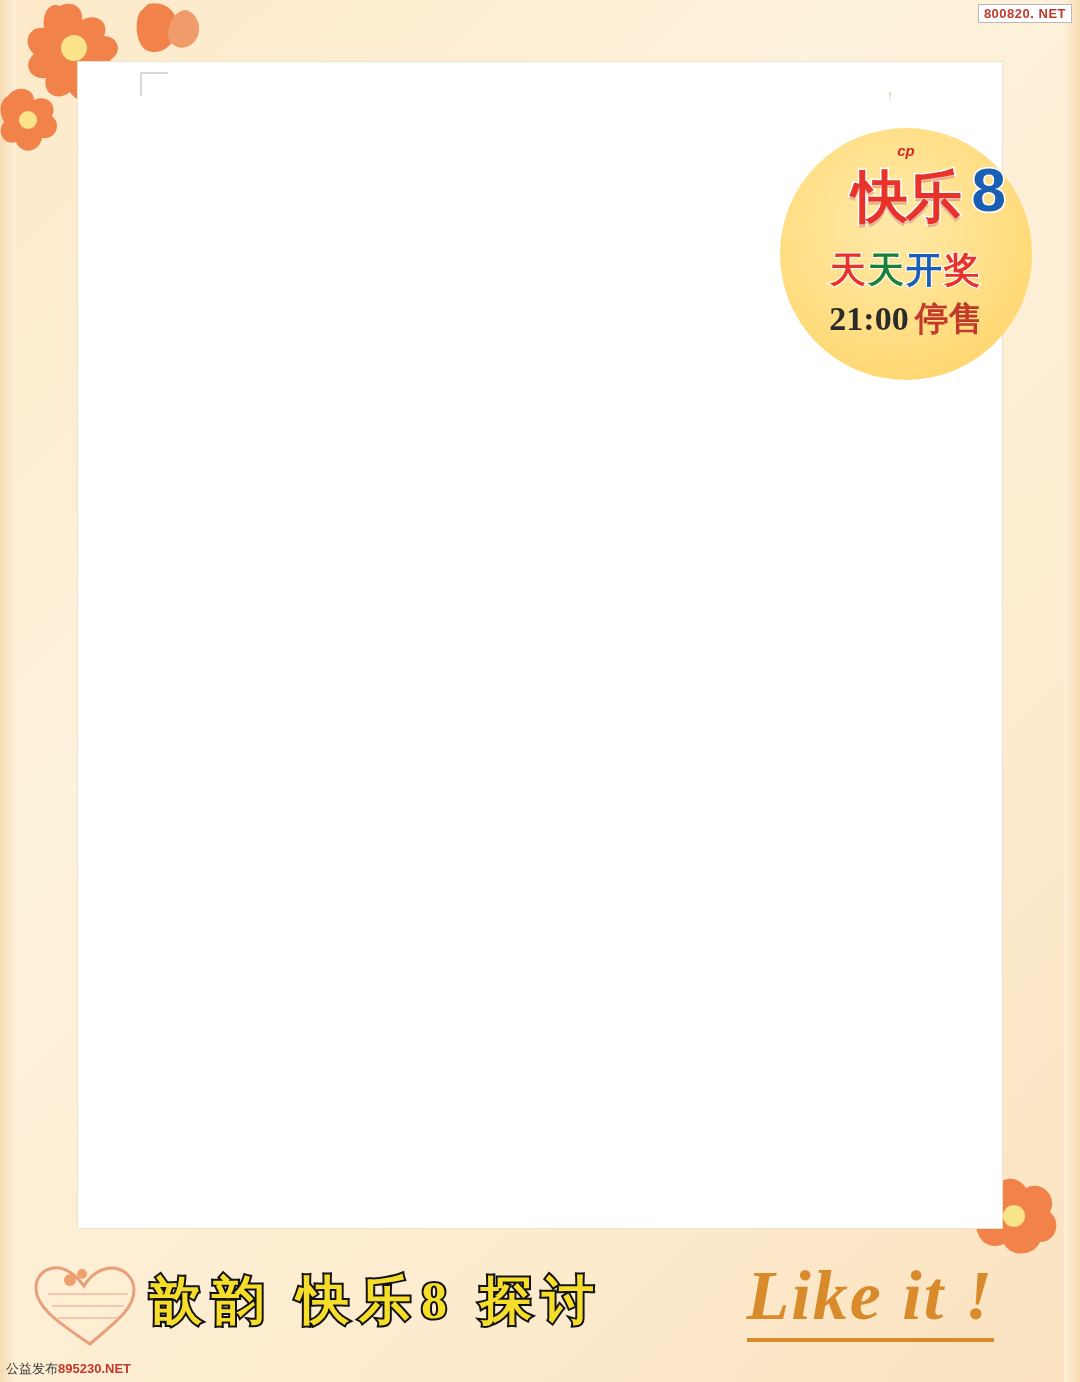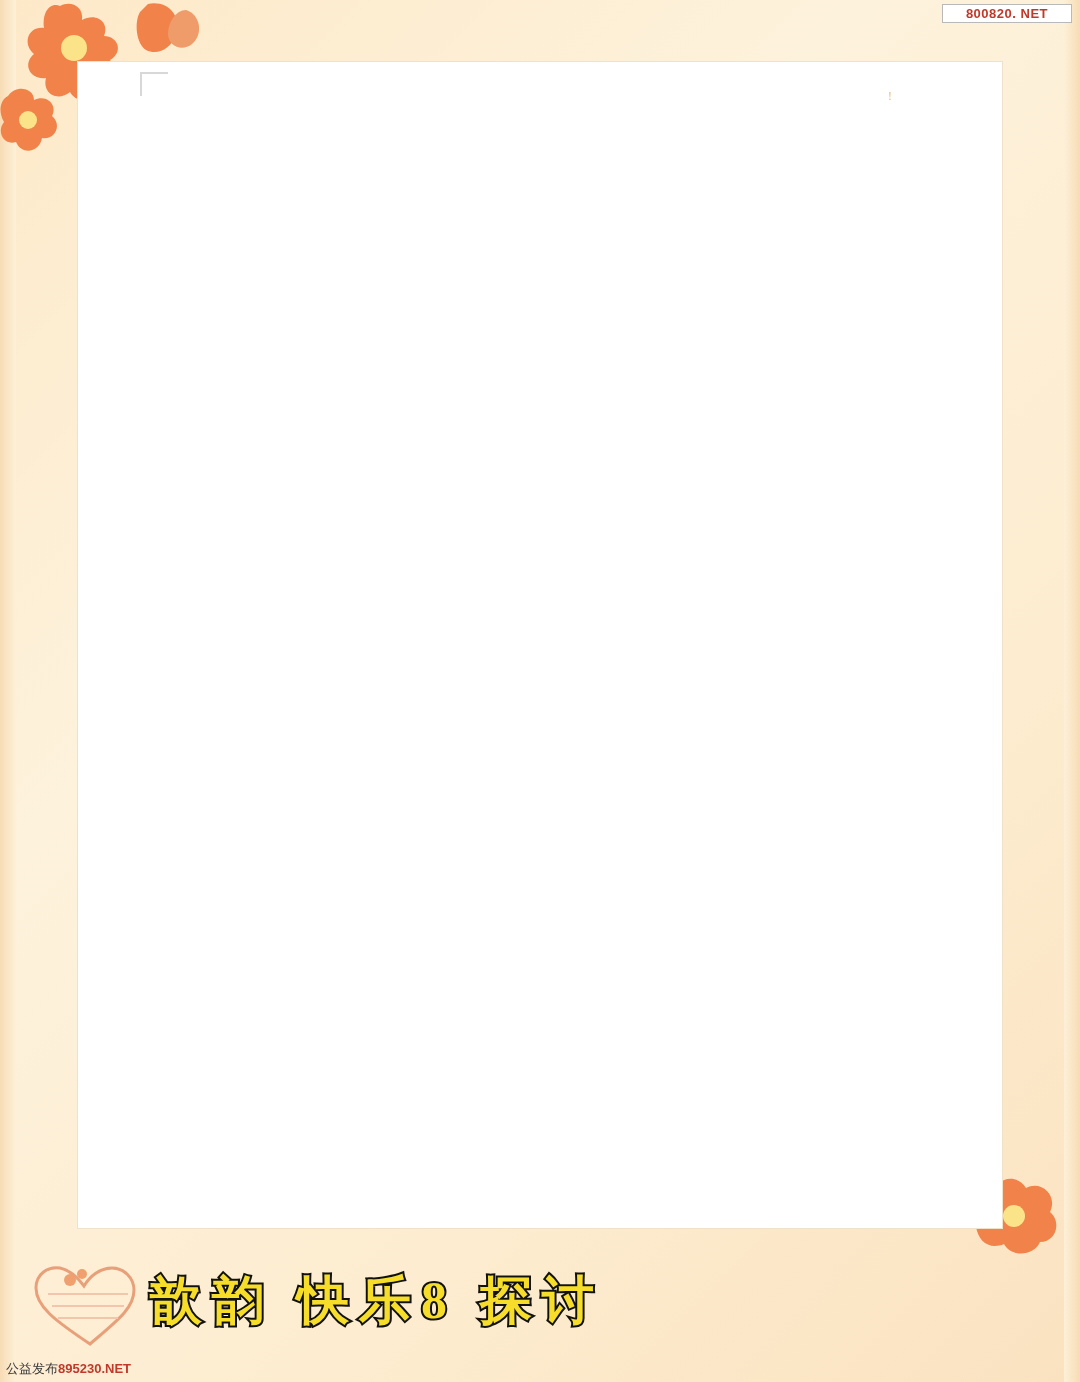--- a/index.html
+++ b/index.html
@@ -41,21 +41,21 @@
   .wm-top {
     position: absolute;
     top: 4px;
     right: 8px;
     border: 1px solid #b9b9b9;
     background: #ffffff;
     color: #c0392b;
     font-family: "Liberation Sans", sans-serif;
     font-size: 13px;
     font-weight: bold;
-    padding: 1px 23px;
+    padding: 1px 5px;
     letter-spacing: .5px;
     z-index: 40;
   }
   .wm-bottom {
     position: absolute;
     bottom: 4px;
     left: 6px;
     font-family: "Liberation Sans", sans-serif;
     font-size: 13px;
     z-index: 40;
@@ -455,20 +455,31 @@
         <span>50</span>
         <span>54</span>
         <span>63</span>
         <span>70</span>
         <span>71</span>
       </span>
     </div>
 
   </div>
 
+  <div class="badge">
+    <div class="badge-cp">cp</div>
+    <div class="badge-kl">快乐</div>
+    <div class="badge-8">8</div>
+    <div class="badge-sub">
+      <i class="c1">天</i><i class="c2">天</i><i class="c3">开</i><i class="c4">奖</i>
+    </div>
+    <div class="badge-time">
+      <span>21:00</span><em>停售</em>
+    </div>
+  </div>
 
   <div class="sec-rec">
     <div class="head">歆韵精推 4 注  选五  4 胆全拖玩玩：</div>
 
     <div class="bet-line">
       <div class="bet">
         <span class="idx">1.</span><span class="n">05</span><span class="n">11</span><span class="n">15</span><span class="n">16</span>
       </div>
       <div class="bet">
         <span class="idx">2.</span><span class="n">39</span><span class="n">40</span><span class="n">46</span><span class="n">50</span>
@@ -516,19 +527,20 @@
     <svg class="heart-deco" viewBox="0 0 130 100">
       <path d="M66 90 C30 66 12 52 12 34 C12 20 24 12 36 14 C46 16 54 24 60 32 C66 22 76 14 88 14 C100 14 110 24 110 36 C110 54 94 66 66 90 Z" fill="none" stroke="#e8a07a" stroke-width="3"></path>
       <path d="M24 40 L104 40 M28 52 L100 52 M34 64 L94 64" stroke="#f2c6ad" stroke-width="2"></path>
       <g fill="#f0a06e">
         <circle cx="46" cy="26" r="6"></circle>
           <circle cx="58" cy="20" r="5"></circle>
       </g>
     </svg>
 
     <div class="footer-text">歆韵 快乐8 探讨</div>
+    <div class="like"><u>Like it !</u></div>
   </div>
 
   <div class="wm-bottom">
     <span>公益发布</span><b>895230.NET</b>
   </div>
 
 </div>
 
 </body></html>

